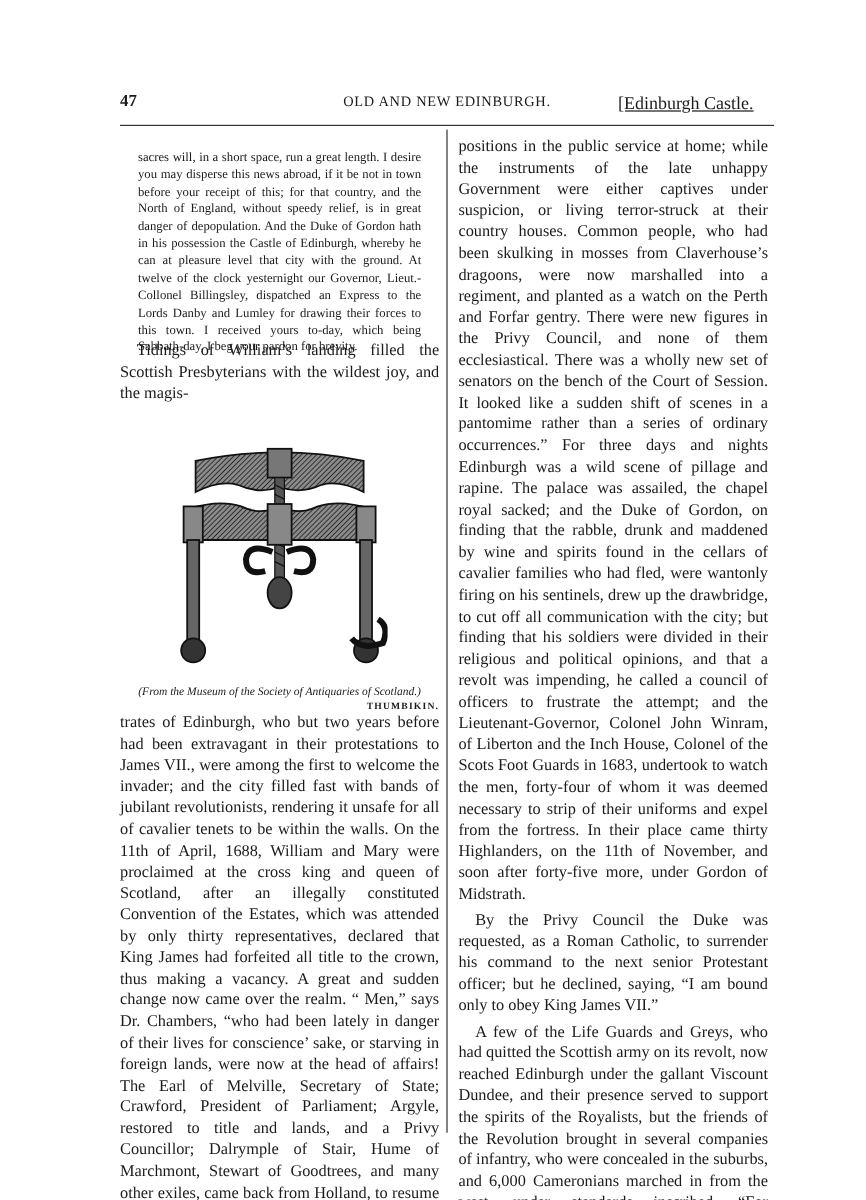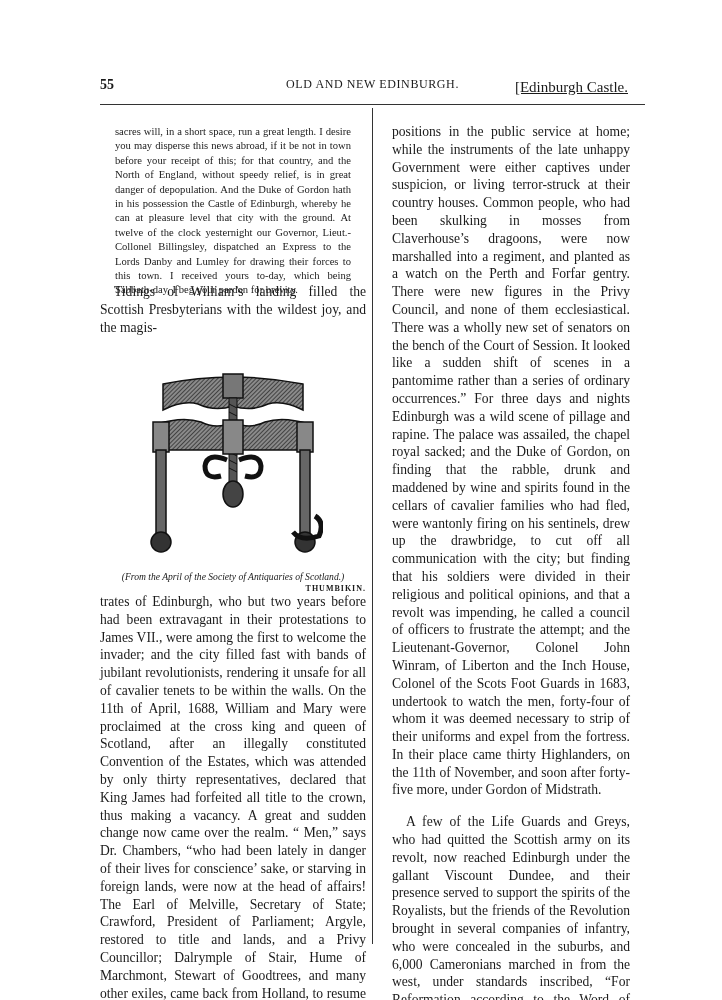--- a/index.html
+++ b/index.html
@@ -18,28 +18,28 @@
   .body-para { font-size: 13.6px; line-height: 17.8px; }
   .col-left-mid { left: 100px; top: 283px; width: 266px; }
   .col-left-mid p { margin: 0; text-indent: 14px; }
   .figure { position: absolute; left: 100px; top: 372px; width: 266px; height: 210px; }
   .figure svg { position: absolute; left: 43px; top: 0; }
   .fig-title { position: absolute; left: 0; width: 266px; top: 168px; text-align: right; font-size: 8px; letter-spacing: 1px; font-weight: bold; margin-top: 44px; }
   .fig-caption { position: absolute; left: 0; width: 266px; top: 199px; text-align: center; font-size: 9.6px; font-style: italic; }
   .col-left-bottom { left: 100px; top: 593px; width: 266px; }
   .col-left-bottom p { margin: 0; }
   .col-right { left: 378px; top: 109px; width: 266px; }
-  .col-right p { margin: 14px; text-indent: 14px; }
+  .col-right p { margin: 4px; text-indent: 14px; }
   .col-right p.first { text-indent: 0; }
 </style>
 </head>
 <body>
 
 <div class="header">
-  <span class="pagenum">55</span>
+  <span class="pagenum">47</span>
   <span class="running-title">OLD AND NEW EDINBURGH.</span>
   <span class="section-label">[Edinburgh Castle.</span>
 </div>
 <div class="header-rule"></div>
 <div class="col-divider"></div>
 
 <div class="col col-left-top">
   <p class="first">sacres will, in a short space, run a great length. I desire you may disperse this news abroad, if it be not in town before your receipt of this; for that country, and the North of England, without speedy relief, is in great danger of depopulation. And the Duke of Gordon hath in his possession the Castle of Edinburgh, whereby he can at pleasure level that city with the ground. At twelve of the clock yesternight our Governor, Lieut.-Collonel Billingsley, dispatched an Express to the Lords Danby and Lumley for drawing their forces to this town. I received yours to-day, which being Sabbath-day, I beg your pardon for brevity.</p>
 </div>
 
@@ -81,24 +81,25 @@
     <ellipse cx="90" cy="122" rx="10" ry="13" fill="#444" stroke="#111" stroke-width="1.5"></ellipse>
 
     <rect x="13" y="78" width="10" height="84" fill="#666" stroke="#111" stroke-width="1.5"></rect>
     <rect x="157" y="78" width="10" height="84" fill="#666" stroke="#111" stroke-width="1.5"></rect>
     <ellipse cx="18" cy="170" rx="10" ry="10" fill="#333" stroke="#111" stroke-width="1.5"></ellipse>
     <ellipse cx="162" cy="170" rx="10" ry="10" fill="#333" stroke="#111" stroke-width="1.5"></ellipse>
 
     <path d="M164 160 Q172 170 190 164 Q196 150 186 144" fill="none" stroke="#111" stroke-width="5" transform="translate(-14 0)"></path>
   </svg>
   <div class="fig-title">THUMBIKIN.</div>
-  <div class="fig-caption">(From the April of the Society of Antiquaries of Scotland.)</div>
+  <div class="fig-caption">(From the Museum of the Society of Antiquaries of Scotland.)</div>
 </div>
 
 <div class="col col-left-bottom body-para">
   <p>trates of Edinburgh, who but two years before had been extravagant in their protestations to James VII., were among the first to welcome the invader; and the city filled fast with bands of jubilant revolutionists, rendering it unsafe for all of cavalier tenets to be within the walls. On the 11th of April, 1688, William and Mary were proclaimed at the cross king and queen of Scotland, after an illegally constituted Convention of the Estates, which was attended by only thirty representatives, declared that King James had forfeited all title to the crown, thus making a vacancy. A great and sudden change now came over the realm. “ Men,” says Dr. Chambers, “who had been lately in danger of their lives for conscience’ sake, or starving in foreign lands, were now at the head of affairs! The Earl of Melville, Secretary of State; Crawford, President of Parliament; Argyle, restored to title and lands, and a Privy Councillor; Dalrymple of Stair, Hume of Marchmont, Stewart of Goodtrees, and many other exiles, came back from Holland, to resume prominent</p>
 </div>
 
 <div class="col col-right body-para">
   <p class="first">positions in the public service at home; while the instruments of the late unhappy Government were either captives under suspicion, or living terror-struck at their country houses. Common people, who had been skulking in mosses from Claverhouse’s dragoons, were now marshalled into a regiment, and planted as a watch on the Perth and Forfar gentry. There were new figures in the Privy Council, and none of them ecclesiastical. There was a wholly new set of senators on the bench of the Court of Session. It looked like a sudden shift of scenes in a pantomime rather than a series of ordinary occurrences.” For three days and nights Edinburgh was a wild scene of pillage and rapine. The palace was assailed, the chapel royal sacked; and the Duke of Gordon, on finding that the rabble, drunk and maddened by wine and spirits found in the cellars of cavalier families who had fled, were wantonly firing on his sentinels, drew up the drawbridge, to cut off all communication with the city; but finding that his soldiers were divided in their religious and political opinions, and that a revolt was impending, he called a council of officers to frustrate the attempt; and the Lieutenant-Governor, Colonel John Winram, of Liberton and the Inch House, Colonel of the Scots Foot Guards in 1683, undertook to watch the men, forty-four of whom it was deemed necessary to strip of their uniforms and expel from the fortress. In their place came thirty Highlanders, on the 11th of November, and soon after forty-five more, under Gordon of Midstrath.</p>
+  <p>By the Privy Council the Duke was requested, as a Roman Catholic, to surrender his command to the next senior Protestant officer; but he declined, saying, “I am bound only to obey King James VII.”</p>
   <p>A few of the Life Guards and Greys, who had quitted the Scottish army on its revolt, now reached Edinburgh under the gallant Viscount Dundee, and their presence served to support the spirits of the Royalists, but the friends of the Revolution brought in several companies of infantry, who were concealed in the suburbs, and 6,000 Cameronians marched in from the west, under standards inscribed, “For Reformation according to the Word of God,” below an open Bible. These men nobly rejected all remuneration, saying, with one voice, “We have come to serve our country.” Their presence led to other conspiracies in the garrison, and the Duke of Gordon had rather a harassing time of it.</p>
 
 </div>
 
 </body></html>

